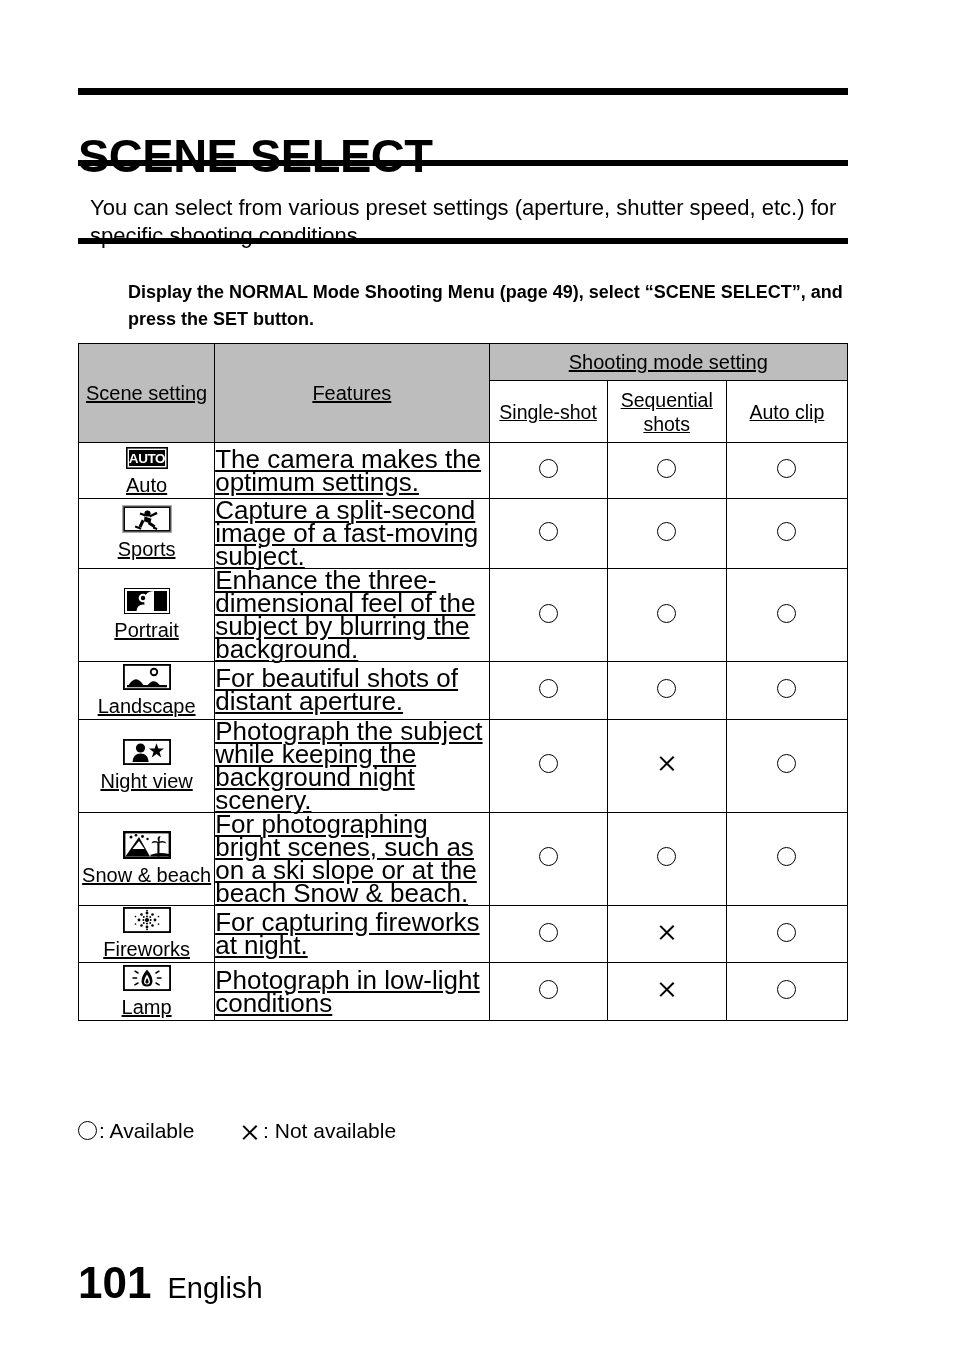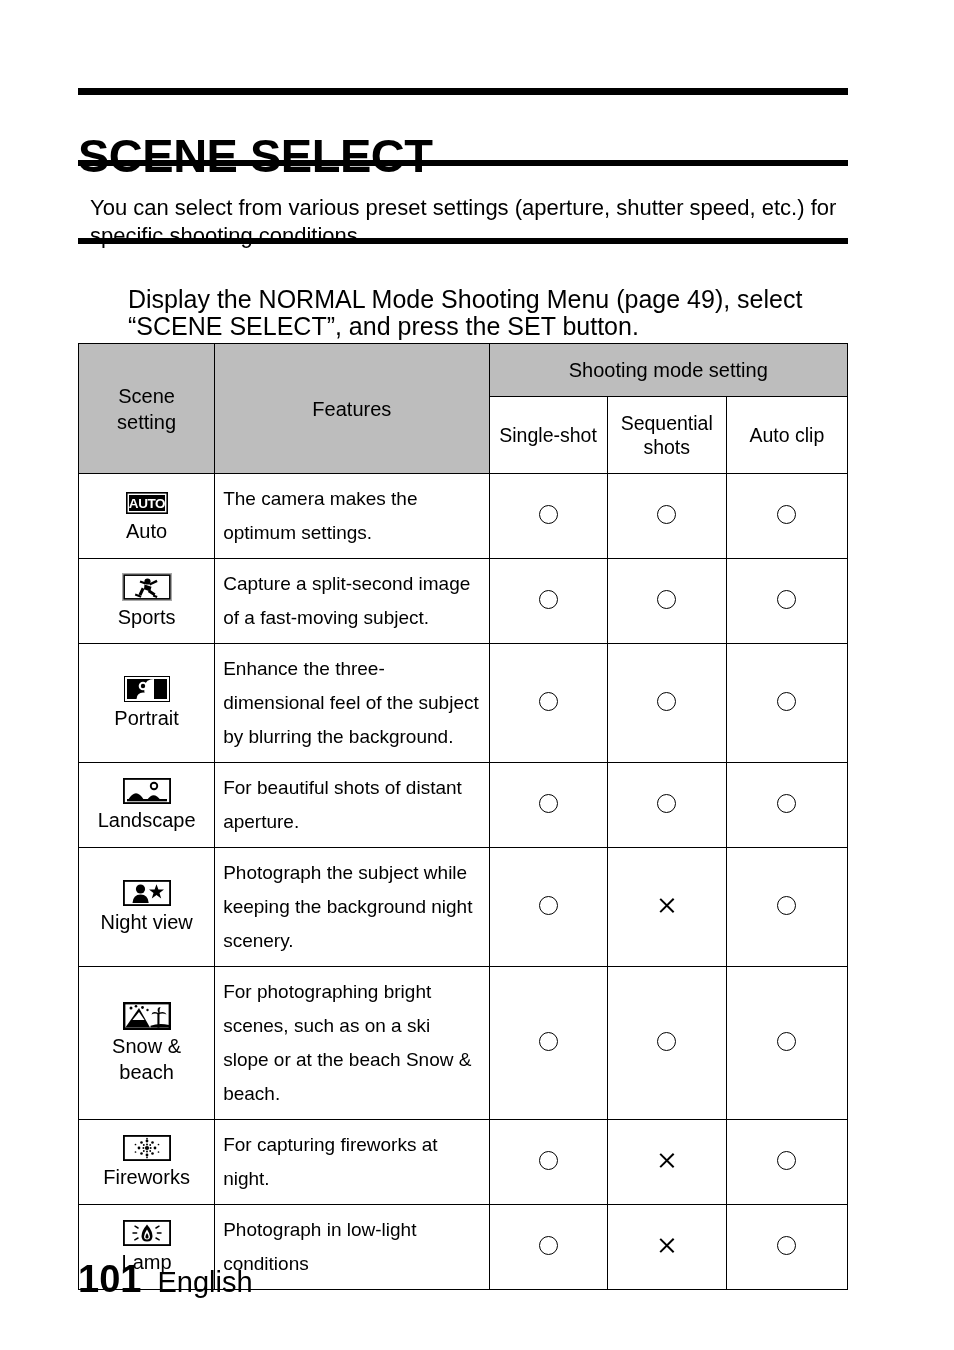--- a/index.html
+++ b/index.html
@@ -52,39 +52,40 @@
     width: 775px;
     font-size: 22px;
     line-height: 28px;
   }
 
   .instruction {
     position: absolute;
     left: 128px;
     top: 261px;
     width: 720px;
-    font-size: 25px;
-    font-weight: normal;
+    font-size: 18px;
+    font-weight: bold;
     line-height: 27px;
   }
 
   
   .scene-table {
     position: absolute;
     left: 78px;
     top: 343px;
     width: 770px;
     border-collapse: collapse;
     table-layout: fixed;
   }
   .scene-table td, .scene-table th {
     border: 1.6px solid #000;
-    padding: 8px;
+    padding: 0;
     font-weight: normal;
     vertical-align: middle;
+    text-decoration: underline;
   }
   .hdr {
     background: #bdbdbd;
     text-align: center;
     font-size: 20px;
     line-height: 26px;
   }
   .hdr-sub {
     background: #ffffff;
     text-align: center;
@@ -100,22 +101,22 @@
 
   .scene-cell {
     text-align: center;
     font-size: 20px;
     line-height: 26px;
     padding: 6px 2px 8px;
   }
   .scene-label { display: block; margin-top: 3px; }
 
   .feature-cell {
-    font-size: 19px;
-    line-height: 34px;
+    font-size: 26px;
+    line-height: 23px;
     padding: 6px 8px 7px 11px;
     vertical-align: top;
   }
   .mark-cell {
     text-align: center;
     vertical-align: middle;
   }
 
   
   .mark-circle {
@@ -167,21 +168,21 @@
   .legend .mark-x { margin-right: 4px; position: relative; top: 4px; }
 
   
   .footer {
     position: absolute;
     left: 78px;
     top: 1258px;
     white-space: nowrap;
   }
   .footer .pg-num {
-    font-size: 38px;
+    font-size: 44px;
     font-weight: bold;
     letter-spacing: 0px;
   }
   .footer .pg-lang {
     font-size: 29px;
     margin-left: 16px;
   }
 </style>
 </head>
 <body>
@@ -410,18 +411,23 @@
         </td>
         <td class="feature-cell">Photograph in low-light conditions</td>
         <td class="mark-cell"><span class="mark-circle"></span></td>
         <td class="mark-cell"><span class="mark-x"></span></td>
         <td class="mark-cell"><span class="mark-circle"></span></td>
       </tr>
 
     </tbody>
   </table>
 
+  <div class="legend">
+    <span class="lg-item"><span class="mark-circle"></span><span>: Available</span></span>
+    <span class="gap"></span>
+    <span class="lg-item"><span class="mark-x"></span><span>: Not available</span></span>
+  </div>
 
   <div class="footer">
     <span class="pg-num">101</span><span class="pg-lang">English</span>
   </div>
 
 </div>
 
 </body></html>

